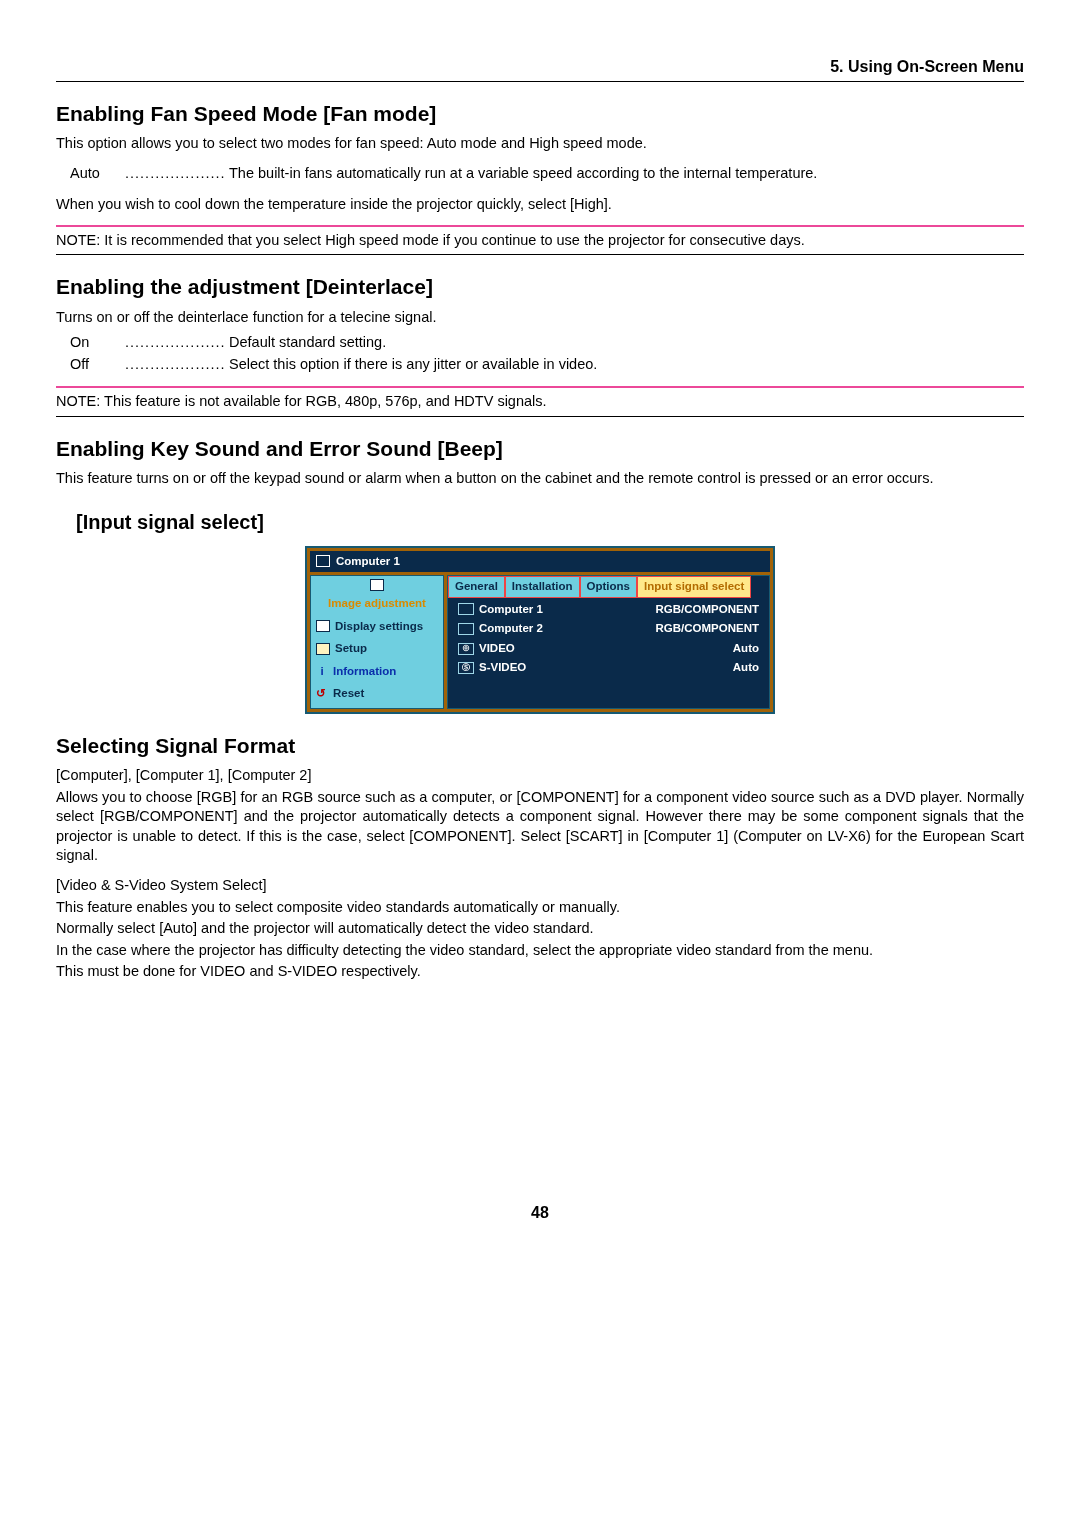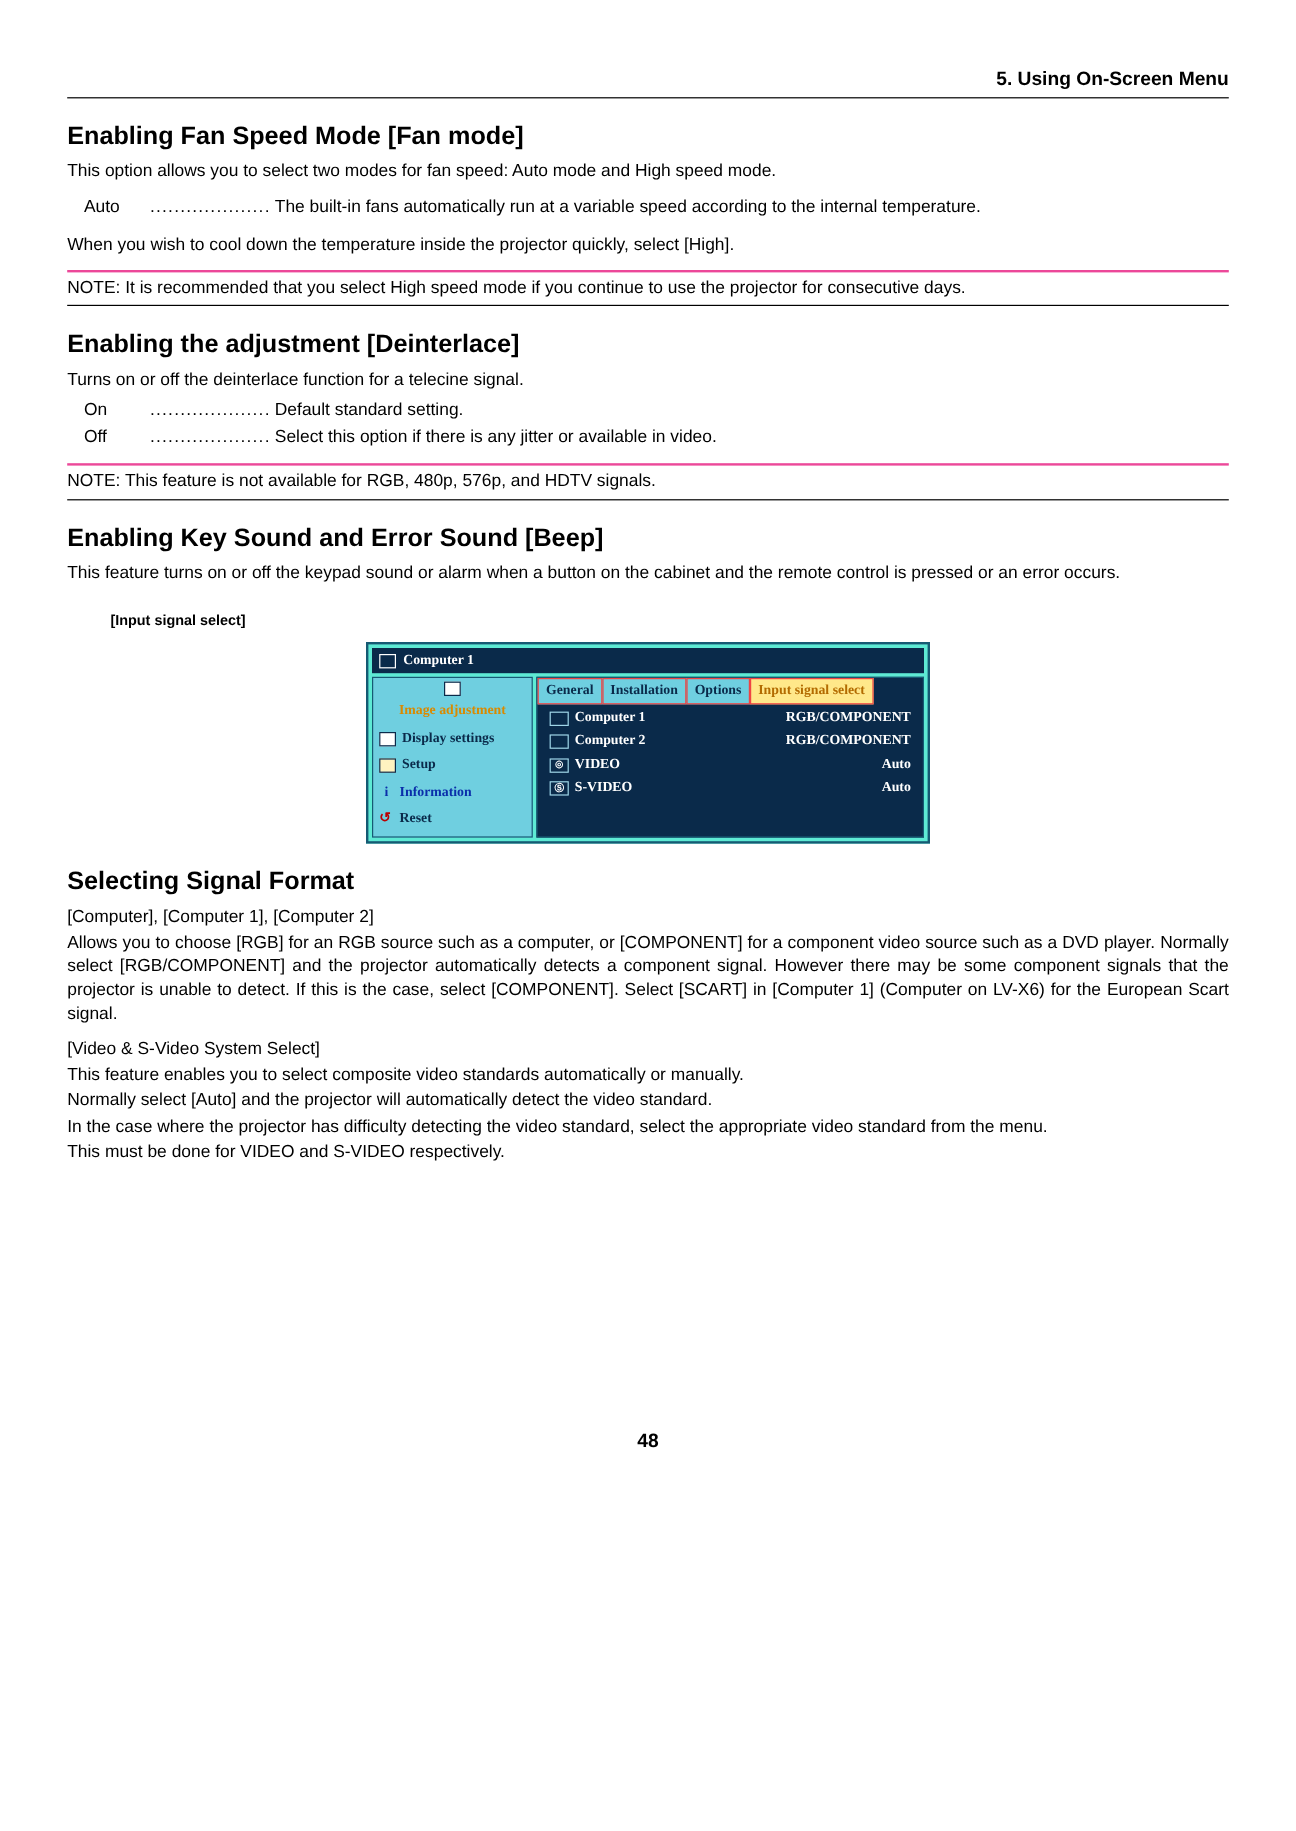--- a/index.html
+++ b/index.html
@@ -41,32 +41,32 @@
   .def-dots::after { content: "...................................."; }
   .def-desc { flex: 1; padding-left: 4px; }
   .note-box {
     border-top: 2px solid #ec4899;
     border-bottom: 1px solid #000;
     padding: 4px 0;
     margin: 6px 0 14px 0;
   }
   h2.section-strong {
     font-weight: 900;
-    font-size: 12px;
-    margin: 20px 0 10px 16px;
+    font-size: 20px;
+    margin: 20px 0 10px 0;
     padding-left: 20px;
   }
   
   .osd-wrap { display: flex; justify-content: center; margin: 8px 0 16px 0; }
   .osd {
     width: 460px;
-    background: #5eead4;
+    background: #a16207;
     border: 2px solid #165a73;
     padding: 3px;
-    font-family: Liberation Serif, serif;
+    font-family: Liberation Sans, sans-serif;
     font-size: 11.5px;
   }
   .osd-title {
     color: #fff;
     background: #0a2a4a;
     padding: 3px 6px;
     display: flex;
     align-items: center;
     gap: 6px;
     font-weight: bold;

